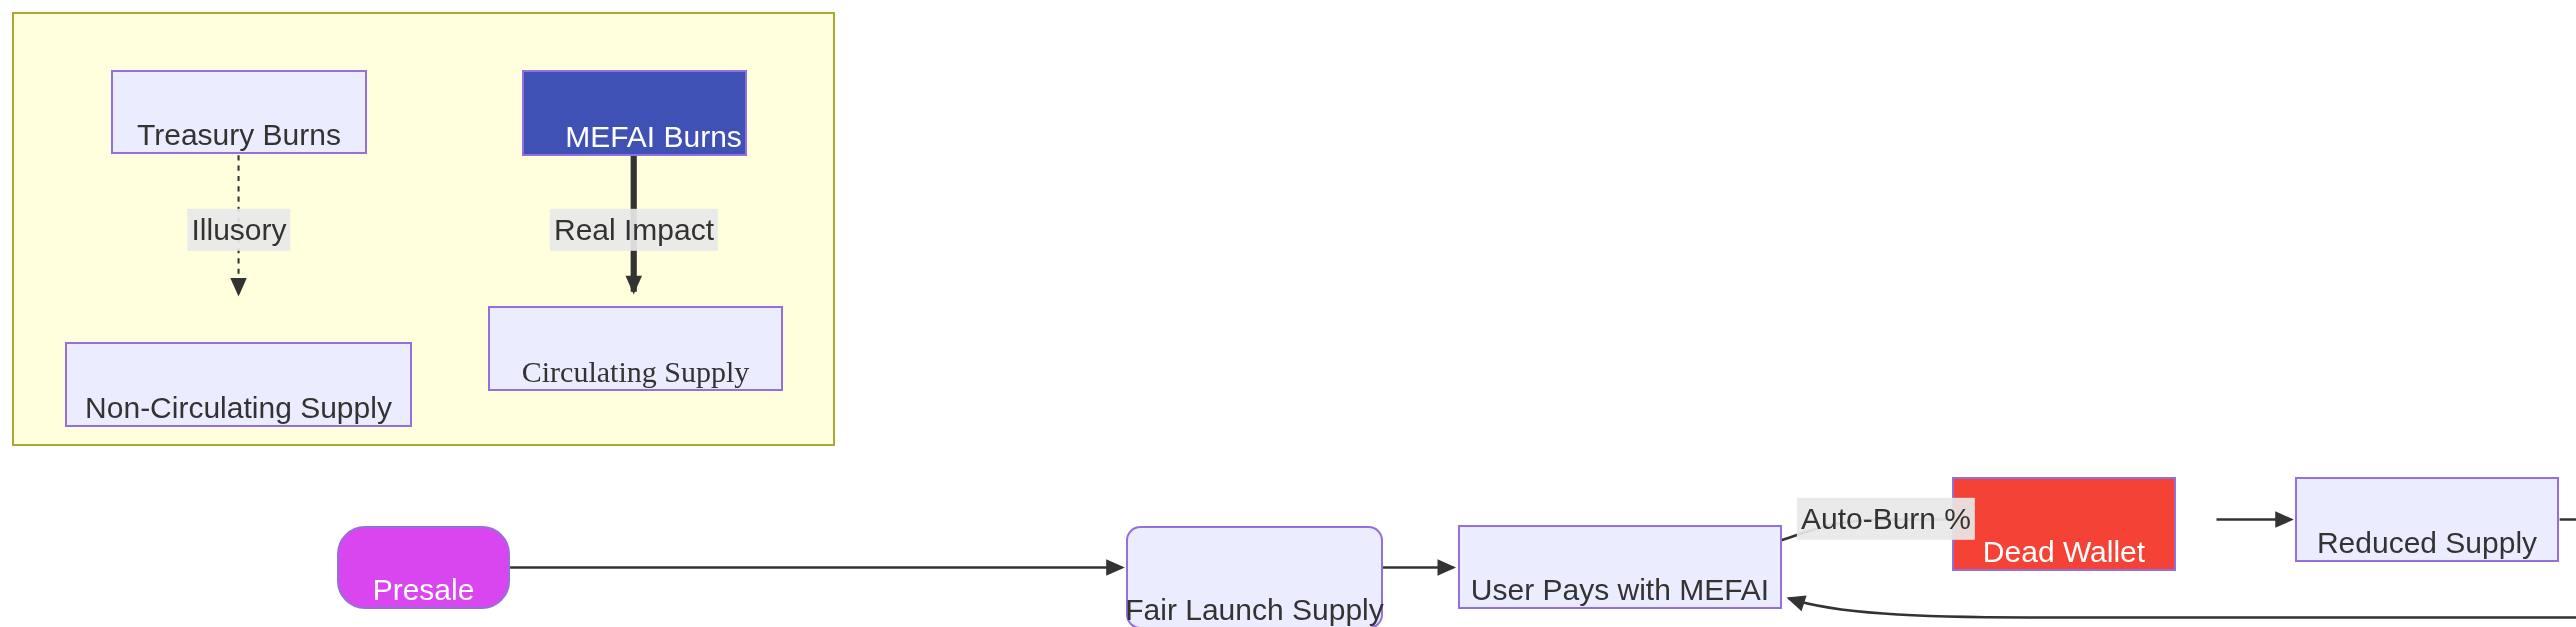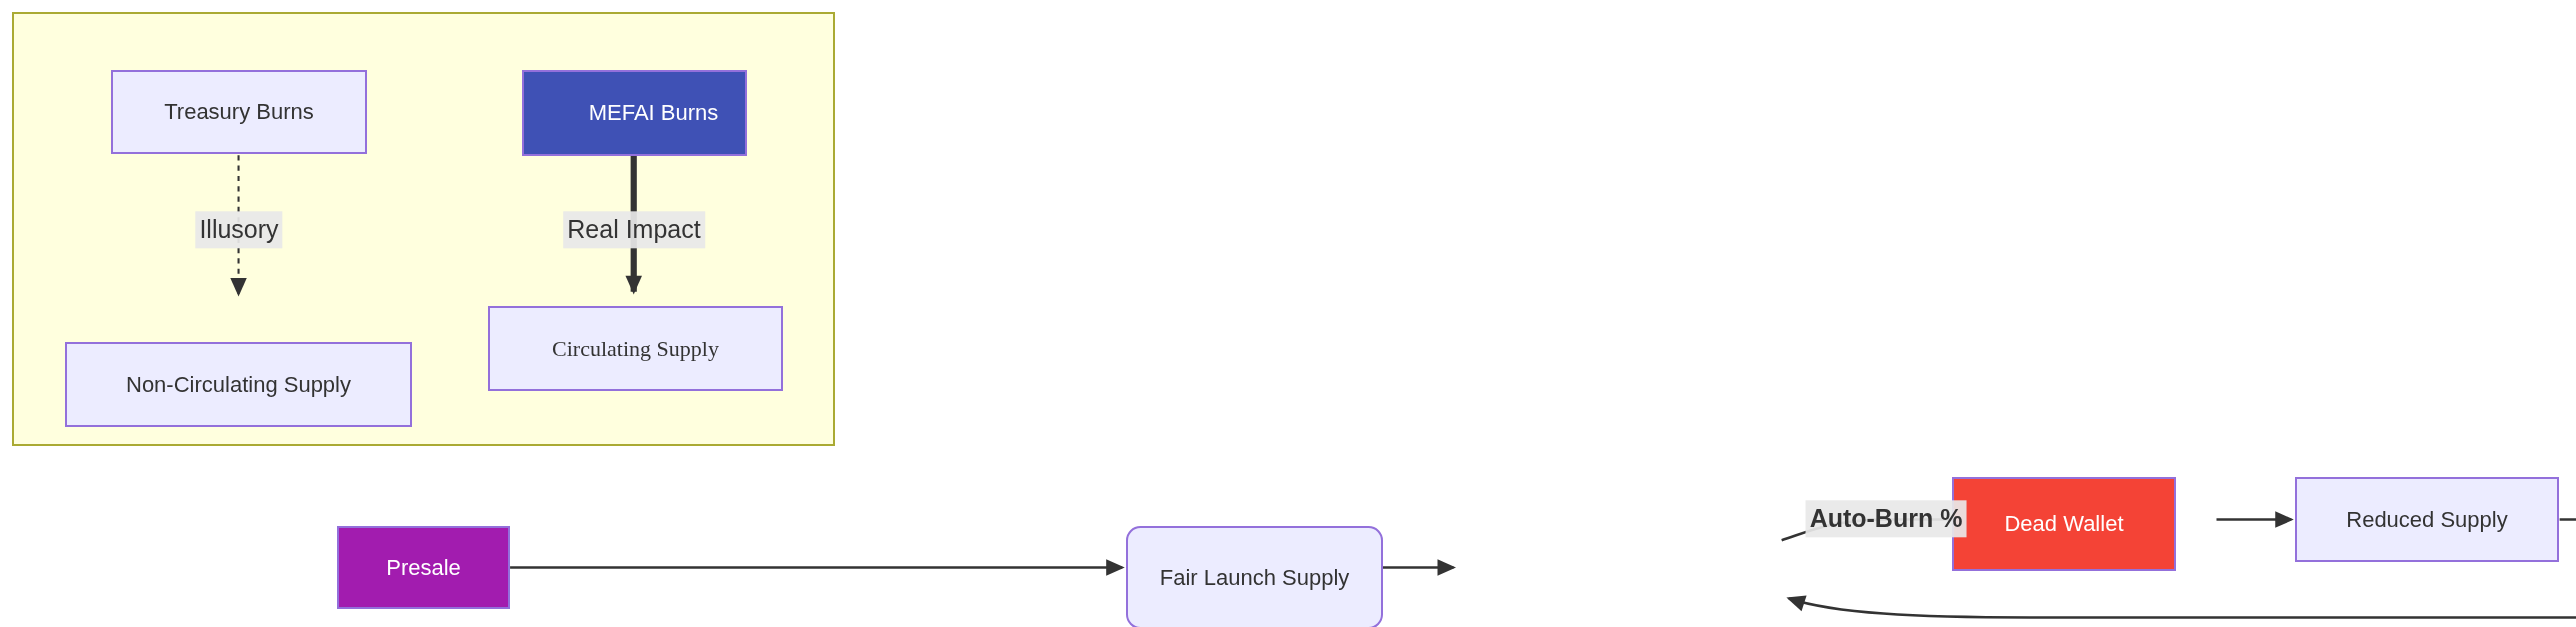--- a/index.html
+++ b/index.html
@@ -22,60 +22,60 @@
   }
   .edges-layer {
     position: absolute;
     left: 0; top: 0;
     width: 3655px; height: 628px;
     pointer-events: none;
   }
   .node {
     position: absolute;
     display: flex;
-    align-items: center;
+    align-items: flex-end;
     justify-content: center;
     background: #ECECFF;
     border: 2.1px solid #9370DB;
     box-sizing: border-box;
-    font-size: 22px;
+    font-size: 30px;
     text-align: center;
     white-space: nowrap;
     color: #333333;
   }
-  .node.green  { background: #a21caf; color: #ffffff; }
+  .node.green  { background: #d946ef; color: #ffffff; border-radius: 28px; }
   .node.red    { background: #F44336; color: #ffffff; }
   .node.indigo { background: #3F51B5; color: #ffffff; }
   .node.rounded { border-radius: 14.4px; }
   .edge-label {
     position: absolute;
     transform: translate(-50%, -50%);
     background: rgba(232,232,232,0.92);
     color: #333333;
-    font-size: 25px;
+    font-size: 30px;
     line-height: 1.0;
     padding: 6.2px 4.1px;
     white-space: nowrap;
     text-align: center;
   }
   
   .n-treasury  { left: 111px;  top: 70px;  width: 256px; height: 84px; }
   .n-mefai     { left: 522px; top: 70px;  width: 225px; height: 86px; padding-left: 38px; }
   .n-noncirc   { left: 65px;  top: 306px;  width: 347px; height: 85px; margin-top: 36px; }
   .n-circ      { left: 488px;  top: 306px;  width: 295px; height: 85px; font-family: Liberation Serif, serif; }
   .n-presale   { left: 337px;  top: 526px; width: 173px; height: 83px; }
   .n-fair      { left: 1126px; top: 526px; width: 257px; height: 103px; }
   .n-user      { left: 1458px; top: 525px; width: 324px; height: 84px; }
   .n-dead      { left: 1952px; top: 477px;  width: 224px; height: 94px; }
   .n-reduced   { left: 2295px; top: 477px;  width: 264px; height: 85px; }
   
   .l-illusory   { left: 239px;  top: 230px;  }
   .l-realimpact { left: 634px; top: 230px;  }
   .l-burnunsold { left: 980px; top: 567px; }
-  .l-autoburn   { left: 1886px; top: 519px; font-weight: bold; }
+  .l-autoburn   { left: 1886px; top: 519px; }
 </style>
 </head>
 <body>
 
 <div class="canvas">
 
   <div class="subgraph"></div>
 
   <svg class="edges-layer" width="3655" height="628" viewBox="0 0 7094 1218" xmlns="http://www.w3.org/2000/svg">
     <defs>
@@ -109,20 +109,23 @@
   <div class="node n-circ">
     <span>Circulating Supply</span>
   </div>
 
   <div class="node green n-presale">
     <span>Presale</span>
   </div>
   <div class="node rounded n-fair">
     <span>Fair Launch Supply</span>
   </div>
+  <div class="node n-user">
+    <span>User Pays with MEFAI</span>
+  </div>
   <div class="node red n-dead">
     <span>Dead Wallet</span>
   </div>
   <div class="node n-reduced">
     <span>Reduced Supply</span>
   </div>
 
   <div class="edge-label l-illusory">Illusory</div>
   <div class="edge-label l-realimpact">Real Impact</div>
   <div class="edge-label l-autoburn">Auto-Burn %</div>

